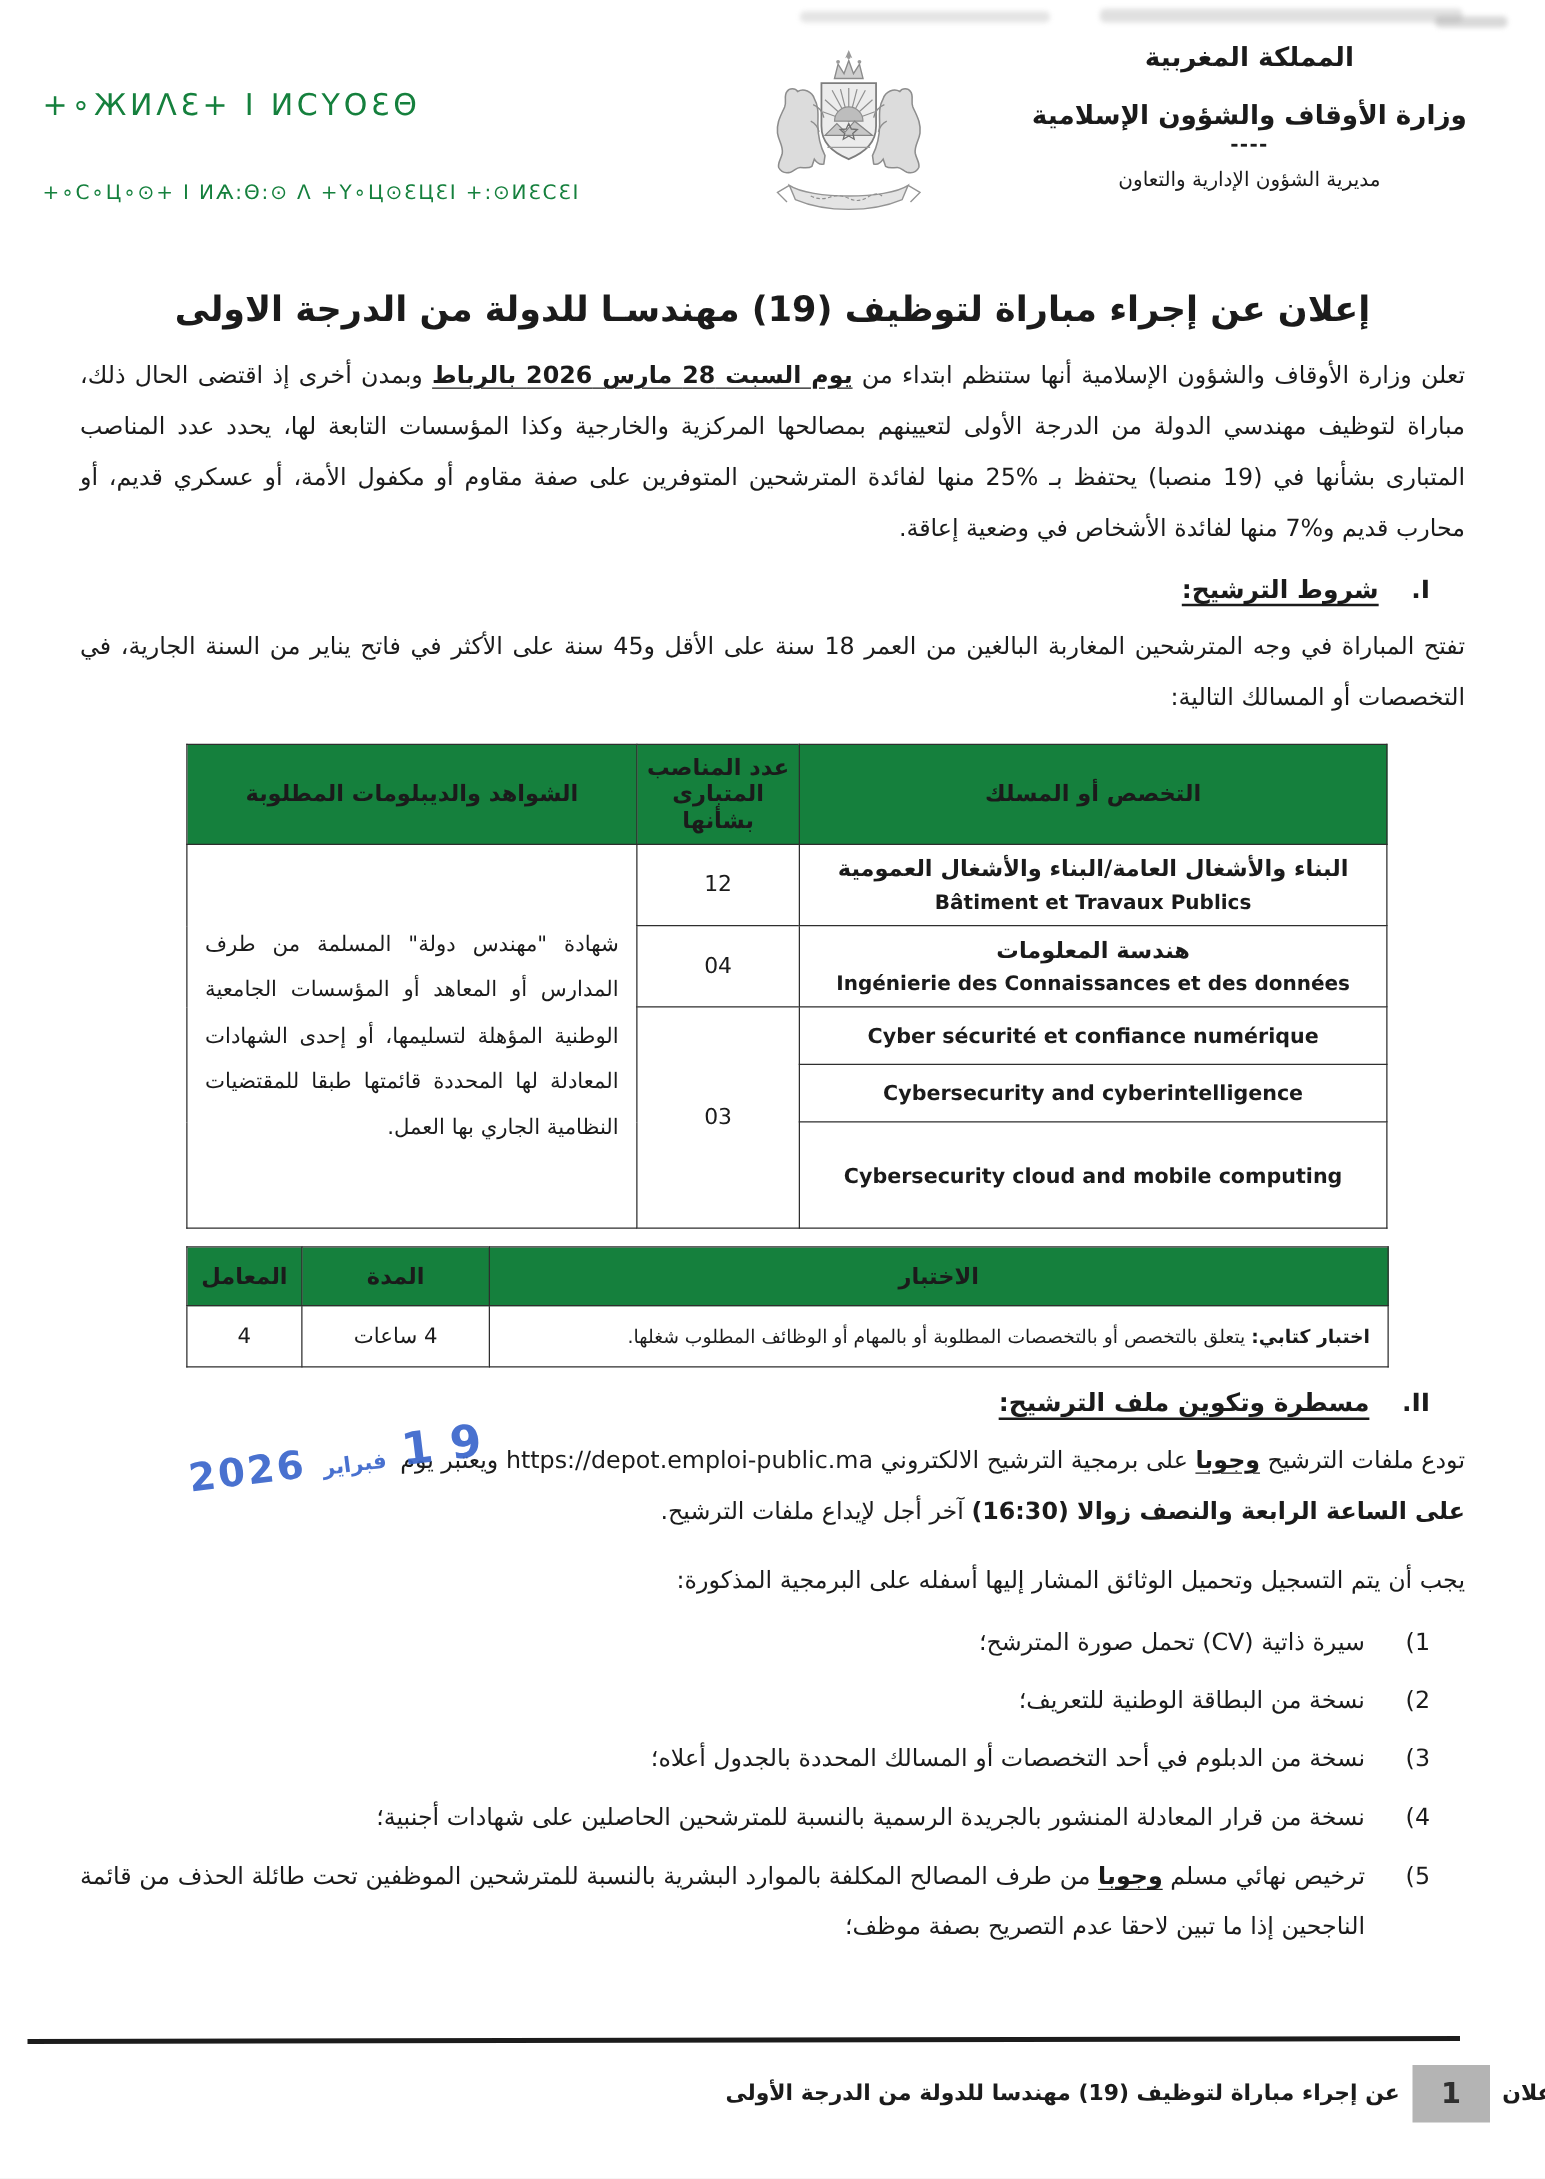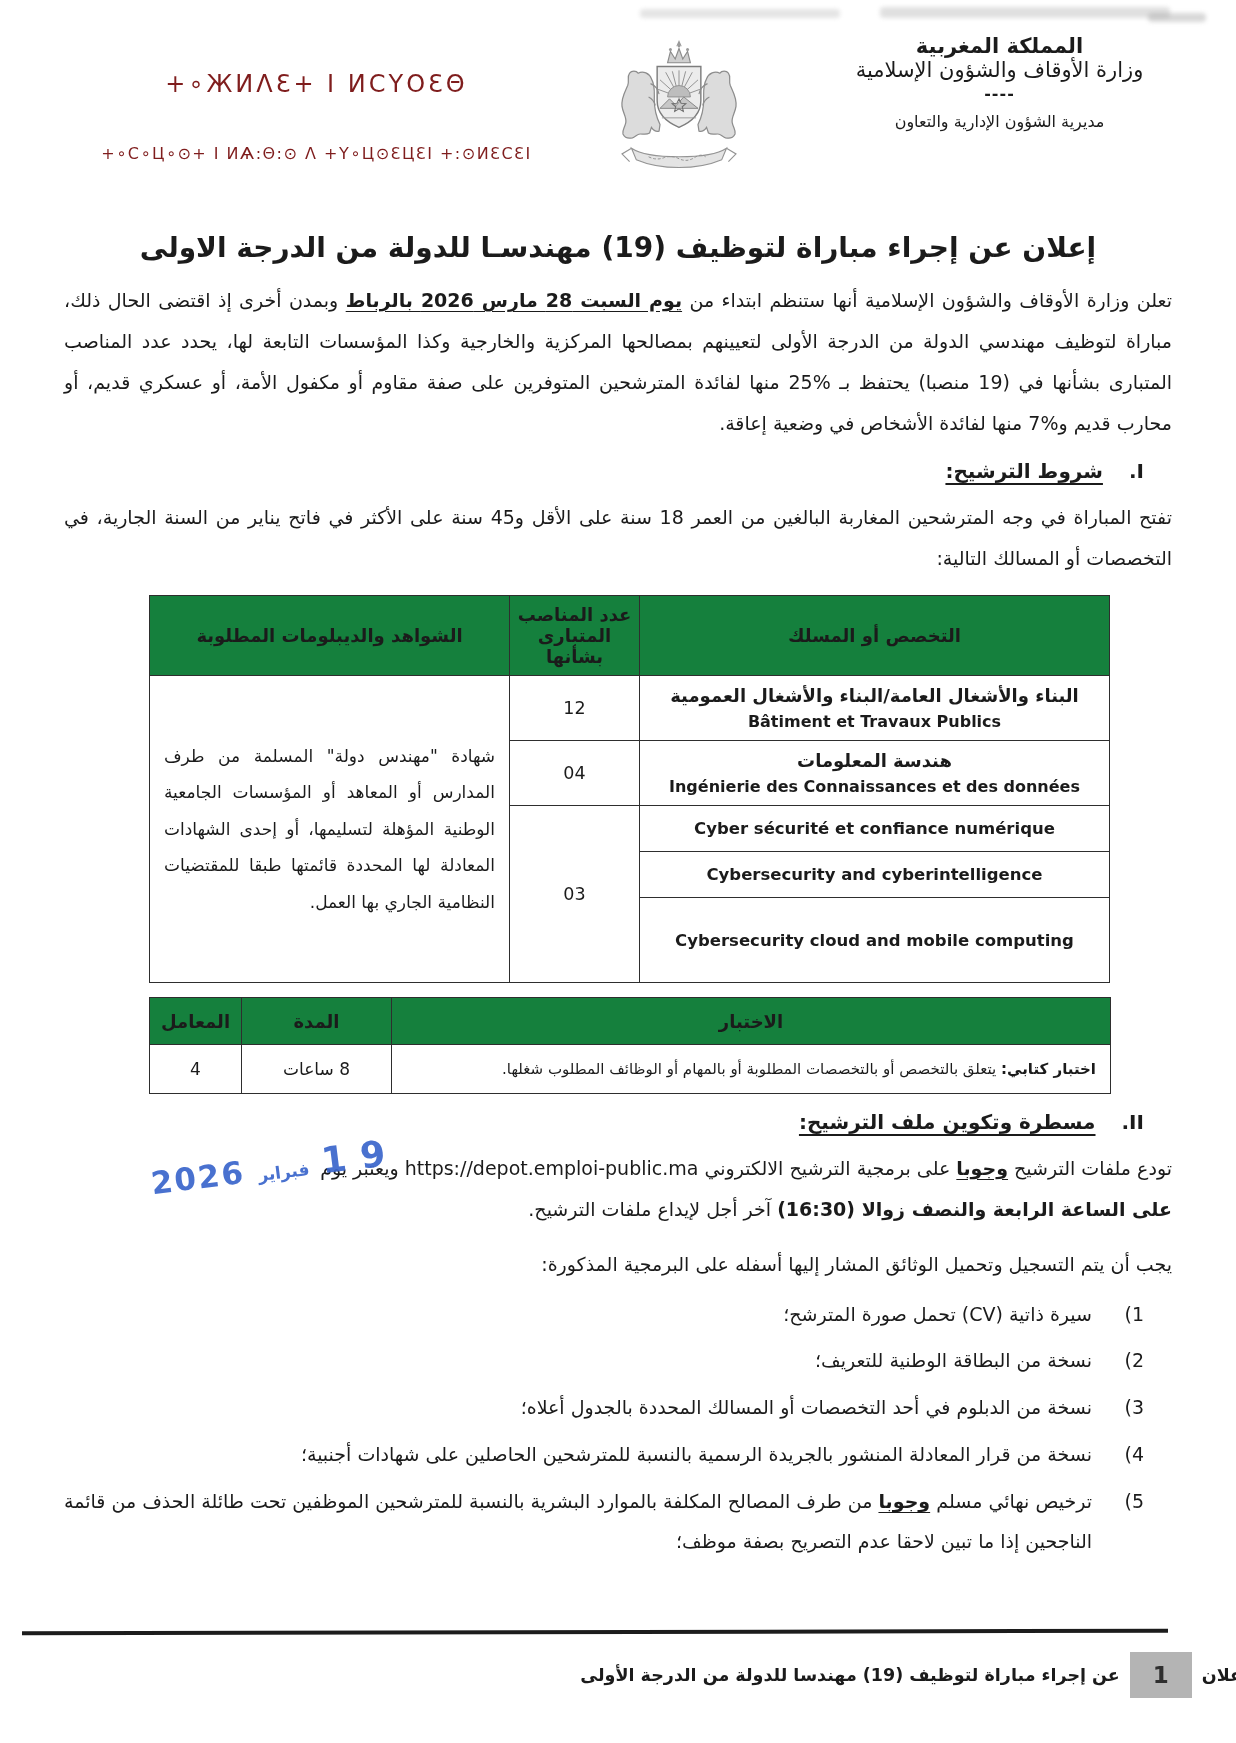--- a/index.html
+++ b/index.html
@@ -8,27 +8,27 @@
     font-family:"DejaVu Sans",sans-serif;color:#1b1b1b;
     box-sizing:border-box;padding:26px 64px;overflow:hidden;margin:0 auto;
   }
   
   .smudge{position:absolute;background:#9a9a9a;filter:blur(2px);border-radius:4px;}
   .s1{left:640px;top:9px;width:200px;height:9px;opacity:.26;}
   .s2{left:880px;top:7px;width:290px;height:11px;opacity:.30;}
   .s3{left:1148px;top:13px;width:58px;height:9px;opacity:.38;}
   
   .letterhead{display:flex;margin:8px -30px 0 -30px;}
-  .tif{width:565px;text-align:center;color:#7f1d1d;padding-top:36px;}
+  .tif{width:565px;text-align:left;color:#15803d;padding-top:36px;}
   .tif1{font-size:24px;letter-spacing:3px;white-space:nowrap;}
   .tif2{font-size:16px;letter-spacing:1.5px;margin-top:46px;white-space:nowrap;}
   .emblem-box{width:152px;margin-left:4px;}
   .arabic-head{width:405px;margin-left:auto;text-align:center;direction:rtl;}
   .ah-kingdom{font-size:21px;font-weight:bold;}
-  .ah-ministry{font-size:21px;font-weight:normal;margin-top:0;}
+  .ah-ministry{font-size:21px;font-weight:bold;margin-top:22px;}
   .ah-div{font-weight:bold;letter-spacing:1px;line-height:1;margin-top:4px;}
   .ah-secretariat{font-size:21px;font-weight:bold;margin-top:4px;}
   .ah-directorate{font-size:16px;margin-top:10px;}
   
   .doc-title{direction:rtl;text-align:center;font-size:28px;font-weight:bold;margin-top:50px;white-space:nowrap;}
   .para{direction:rtl;text-align:justify;font-size:19px;line-height:2.15;margin:14px 0 0 0;}
   .para.first{margin-top:16px;}
   .sec-head{direction:rtl;display:flex;gap:26px;font-size:20px;font-weight:bold;margin:16px 28px 6px 0;}
   .sec-head .hd{text-decoration:underline;text-underline-offset:5px;}
   .indent-line{direction:rtl;font-size:19px;margin:18px 58px 0 0;}
@@ -190,21 +190,21 @@
     <tbody>
         <tr>
       <th>الاختبار</th>
       <th>المدة</th>
       <th>المعامل</th>
     </tr>
     <tr>
       <td class="exam">
         <span class="lbl">اختبار كتابي:</span><span> يتعلق بالتخصص أو بالتخصصات المطلوبة أو بالمهام أو الوظائف المطلوب شغلها.</span>
       </td>
-      <td class="dur">8 ساعات</td>
+      <td class="dur">4 ساعات</td>
       <td class="coef">4</td>
     </tr>
   </tbody>
     </table>
 
   <div class="sec-head">
     <span>II.</span>
     <span class="hd">مسطرة وتكوين ملف الترشيح:</span>
   </div>
 

